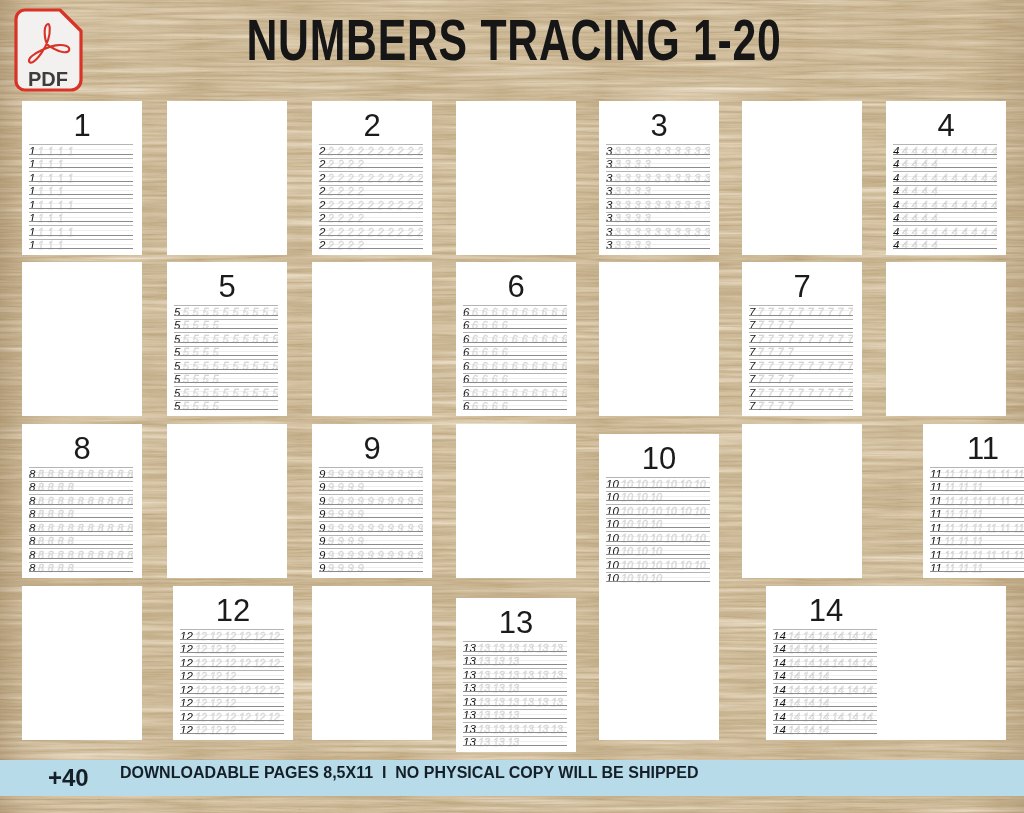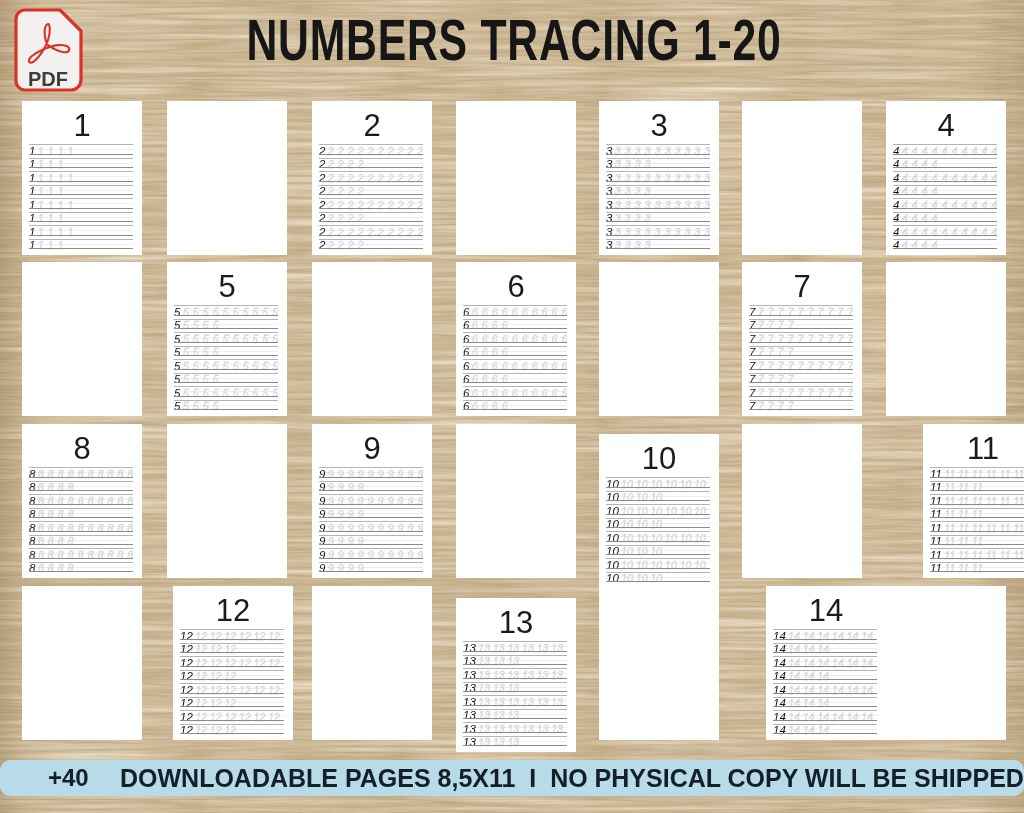--- a/index.html
+++ b/index.html
@@ -21,24 +21,24 @@
     white-space:nowrap; overflow:hidden; }
   .mid { position:absolute; left:0; right:0; top:5px; height:1px; background:#efefef; }
   .lead { color:#161616; font-size:11.5px; font-weight:400; }
   .faint { margin-left:2.5px; color:rgba(255,255,255,0); -webkit-text-stroke:0.45px #c9c9c9; font-size:10.5px; }
   .ls1 { letter-spacing:0.6px; }
   .ls2 { letter-spacing:0px; }
   #title { position:absolute; left:0; top:7px; width:1028px; text-align:center;
     font-size:57px; font-weight:700; color:#161616; letter-spacing:1px;
     transform:scaleX(0.75); transform-origin:514px 0; white-space:nowrap; }
   #band { position:absolute; left:0; top:760px; width:1024px; height:36px;
-    background:#b7dbe9;border-radius:10px; }
+    background:#b7dbe9; }
   #band .plus { position:absolute; left:48px; top:4px; font-size:24px;
     font-weight:700; color:#151f28; }
-  #band .msg { position:absolute; left:120px; top:4px; font-size:25px;
+  #band .msg { position:absolute; left:120px; top:4px; font-size:16px;
     font-weight:700; color:#151f28; white-space:nowrap; }
 </style>
 </head>
 <body>
 <div id="stage">
 
 <svg id="woodsvg" width="1024" height="813">
   <defs>
     <filter id="grain" x="0" y="0" width="100%" height="100%">
       <feTurbulence type="turbulence" baseFrequency="0.005 0.15" numOctaves="5" seed="7"></feTurbulence>

